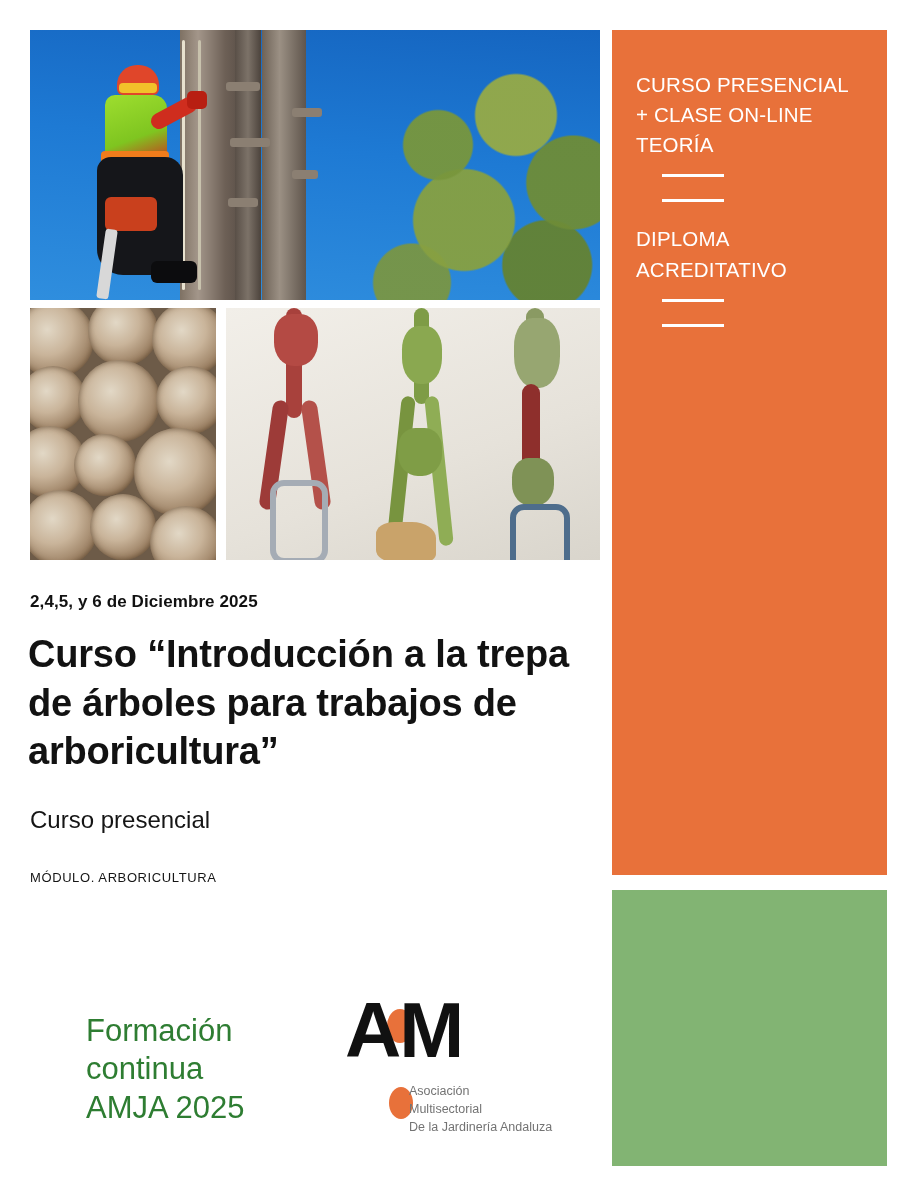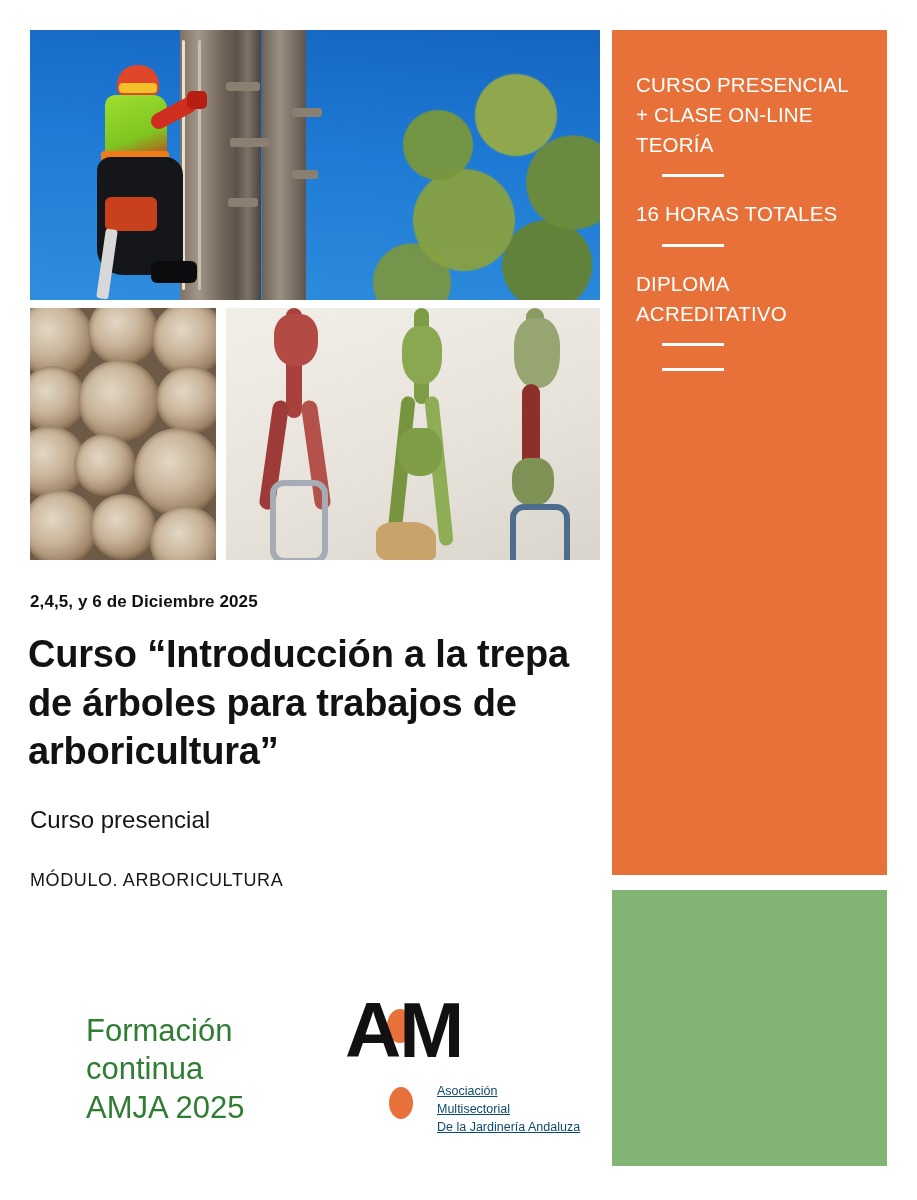--- a/index.html
+++ b/index.html
@@ -179,21 +179,21 @@
     position: absolute; left: 28px; top: 630px; width: 570px;
     font-size: 38px; line-height: 1.28; font-weight: 700;
     color: #121212; letter-spacing: -.2px;
   }
   .subtitle {
     position: absolute; left: 30px; top: 806px;
     font-size: 24px; color: #151515; font-weight: 400;
   }
   .module {
     position: absolute; left: 30px; top: 870px;
-    font-size: 18px; letter-spacing: .6px; color: #161616;
+    font-size: 13px; letter-spacing: .6px; color: #161616;
   }
 
   
   .footer-text {
     position: absolute; left: 86px; top: 1012px;
     font-size: 31px; line-height: 1.24; color: #2e7d32; font-weight: 400;
     white-space: pre-line;
   }
   .logo {
     position: absolute; left: 345px; top: 995px; width: 235px; height: 160px;
@@ -202,22 +202,22 @@
     position: absolute; left: 0; top: 0;
     font-size: 78px; font-weight: bold; line-height: .92;
     letter-spacing: -2px; color: #111;
     font-family: "Liberation Sans", sans-serif;
   }
   .logo-line2 { position: absolute; left: 0; top: 66px; }
   .logo-dot {
     position: absolute; border-radius: 50%; background: #e8713a;
   }
   .logo-sub {
-    position: absolute; left: 92px; top: 88px; width: 150px;
-    font-size: 12.5px; line-height: 1.42; color: #0c4a6e; white-space: pre-line; text-decoration: underline;
+    position: absolute; left: 64px; top: 88px; width: 150px;
+    font-size: 12.5px; line-height: 1.42; color: #737373; white-space: pre-line;
   }
 </style>
 </head>
 <body>
 
 <div class="photo-large">
   <div class="sky"></div>
   <div class="foliage"></div>
   <div class="trunk-a"></div>
   <div class="trunk-c"></div>
@@ -282,21 +282,20 @@
 </div>
 
 <div class="orange-panel">
   <div class="op-block">
     <div class="op-text">CURSO PRESENCIAL
 + CLASE ON-LINE
 TEORÍA</div>
     <div class="op-rule"></div>
   </div>
   <div class="op-block">
-    <div class="op-text">16 HORAS TOTALES</div>
     <div class="op-rule"></div>
   </div>
   <div class="op-block">
     <div class="op-text">DIPLOMA
 ACREDITATIVO</div>
     <div class="op-rule"></div>
   </div>
   <div class="op-block">
     <div class="op-rule"></div>
   </div>

